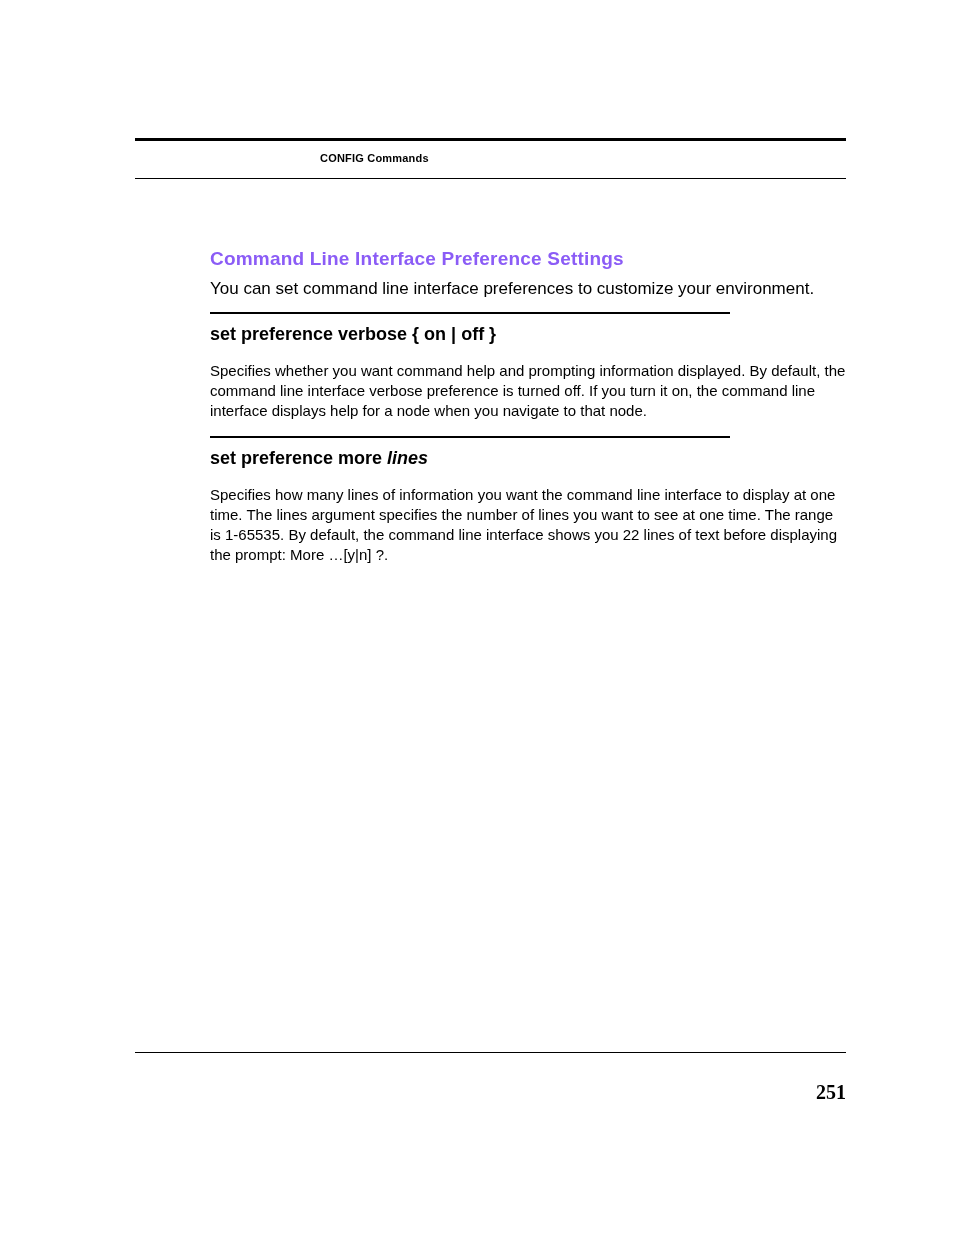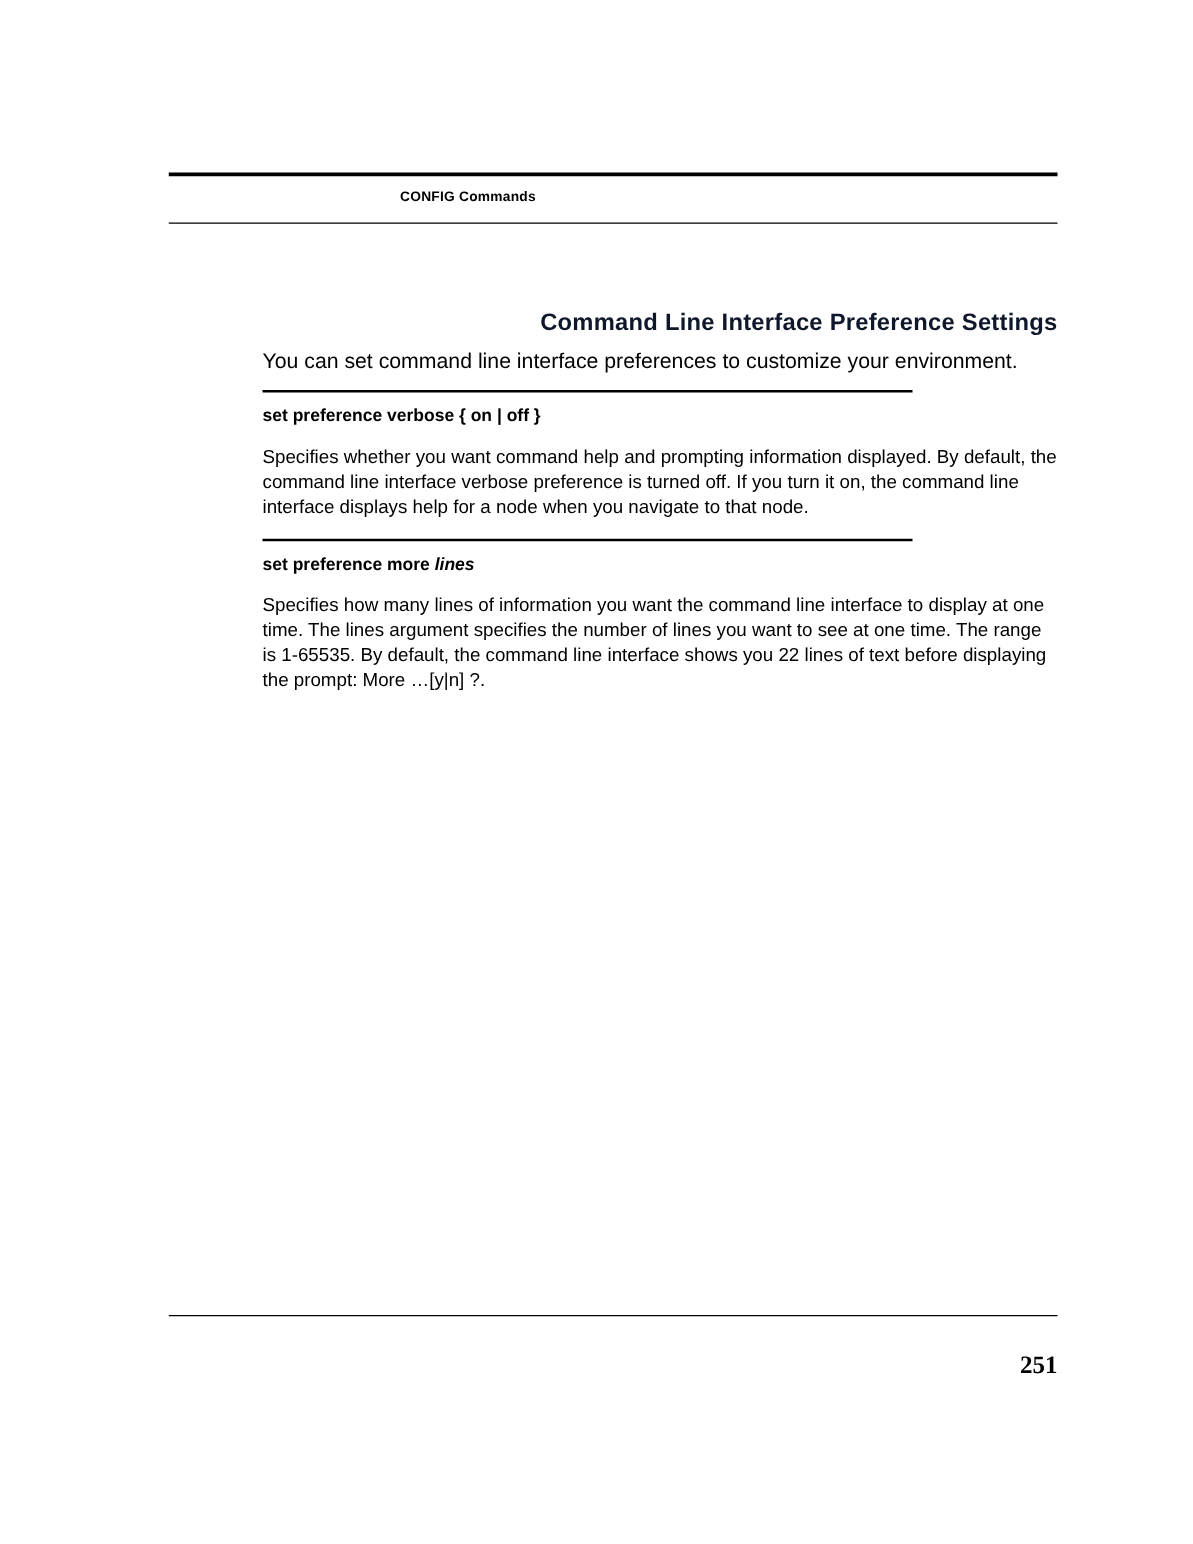--- a/index.html
+++ b/index.html
@@ -41,40 +41,39 @@
     top: 178px;
     border-top: 1px solid #000;
   }
   .content {
     position: absolute;
     left: 210px;
     right: 108px;
     top: 248px;
   }
   .section-title {
-    color: #0f172a;
+    color: #8b5cf6;
     font-size: 19px;
     font-weight: bold;
     margin: 0 0 8px 0;
     letter-spacing: 0.2px;
-    text-align: right;
   }
   .intro {
     font-size: 17px;
     line-height: 1.3;
     margin: 0 0 12px 0;
   }
   .divider {
     border: none;
     border-top: 2px solid #000;
     width: 520px;
     margin: 0 0 10px 0;
   }
   .cmd-heading {
-    font-size: 14px;
+    font-size: 18px;
     font-weight: bold;
     margin: 0 0 16px 0;
   }
   .cmd-heading .em {
     font-style: italic;
   }
   .para {
     font-size: 15px;
     line-height: 1.32;
     margin: 0 0 16px 0;

